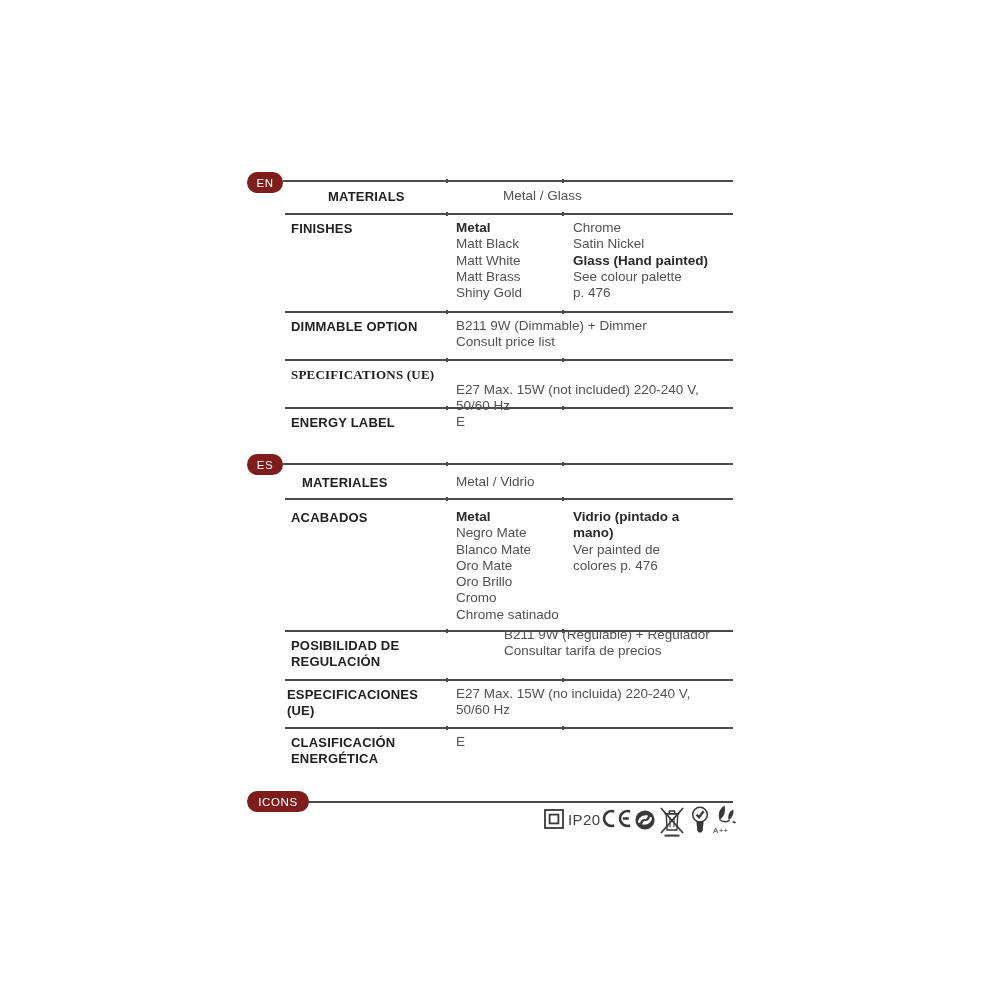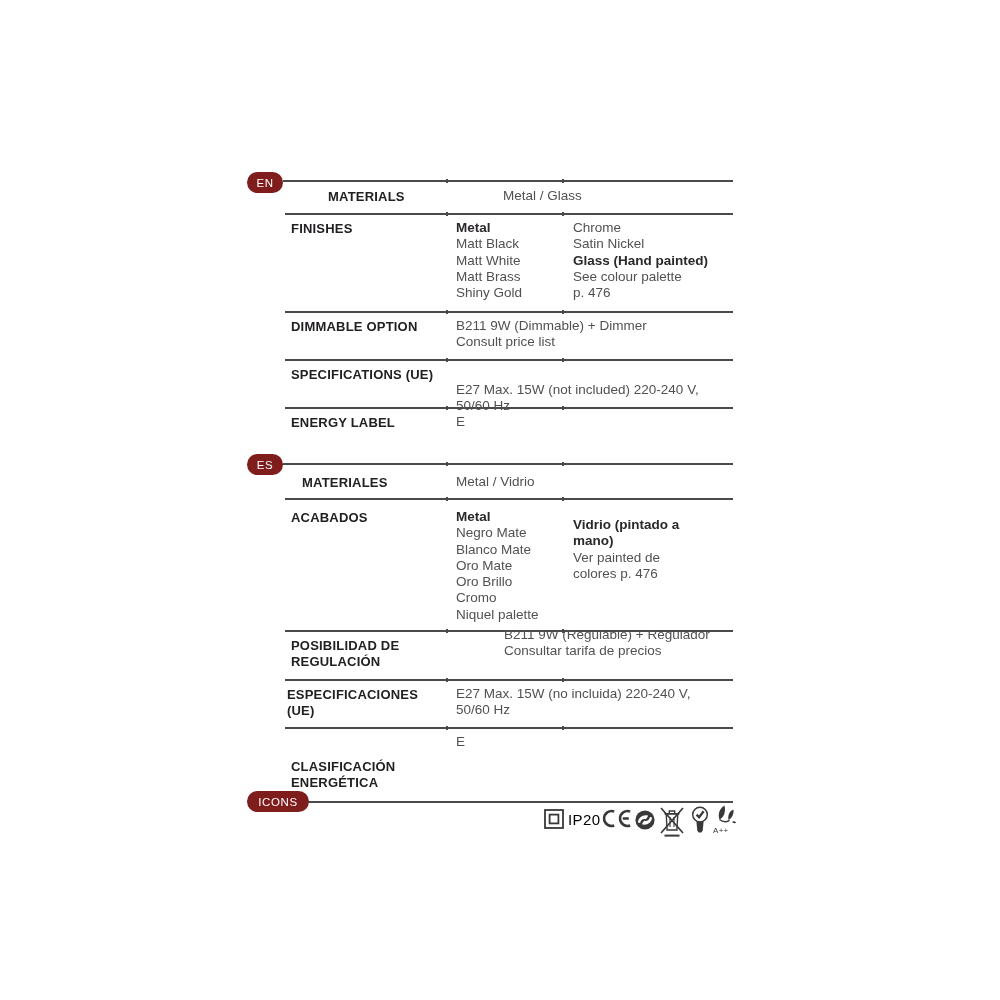--- a/index.html
+++ b/index.html
@@ -13,21 +13,21 @@
   .badge{
     position:absolute;height:21px;background:#7f1d1d;border-radius:11px;
     color:#ffffff;font-weight:400;font-size:11.5px;letter-spacing:.6px;
     display:flex;align-items:center;justify-content:center;
   }
   .lbl{position:absolute;color:#232023;font-weight:700;font-size:13px;
        line-height:16.3px;letter-spacing:.2px;white-space:nowrap;}
   .val{position:absolute;color:#515154;font-size:13.5px;line-height:16.3px;white-space:nowrap;}
   .val div{white-space:nowrap;}
   .b{font-weight:700;color:#2b282b;}
-  .ip{position:absolute;font-size:15px;color:#000000;letter-spacing:.4px;font-weight:400;}
+  .ip{position:absolute;font-size:15px;color:#404040;letter-spacing:.4px;font-weight:400;}
   .eclass{position:absolute;font-size:8px;color:#39393b;font-weight:400;letter-spacing:.3px;}
   svg.ic{position:absolute;display:block;}
 </style>
 </head>
 <body>
 
 <div class="rule" style="left:283px;top:180px;width:450px;">
     <i class="tick" style="left:163px"></i>
     <i class="tick" style="left:279px"></i>
   </div>
@@ -91,43 +91,43 @@
   <div>See colour palette</div>
   <div>p. 476</div>
 </div>
 
 <div class="lbl" style="left:291px;top:319px;">DIMMABLE OPTION</div>
 <div class="val" style="left:456px;top:318px;">
   <div>B211 9W (Dimmable) + Dimmer</div>
   <div>Consult price list</div>
 </div>
 
-<div class="lbl" style="left:291px;top:367px;">SPECIFICATIONS (UE)</div>
+<div class="lbl" style="left:291px;top:367px;font-family:Liberation Serif, serif;">SPECIFICATIONS (UE)</div>
 <div class="val" style="left:456px;top:366px;margin-top:16px;">
   <div>E27 Max. 15W (not included) 220-240 V,</div>
   <div>50/60 Hz</div>
 </div>
 
 <div class="lbl" style="left:291px;top:415px;">ENERGY LABEL</div>
 <div class="val" style="left:456px;top:414px;">E</div>
 
 <div class="lbl" style="left:291px;top:475px;padding-left:11px;">MATERIALES</div>
 <div class="val" style="left:456px;top:474px;">Metal / Vidrio</div>
 
 <div class="lbl" style="left:291px;top:510px;">ACABADOS</div>
 <div class="val" style="left:456px;top:509px;">
   <div class="b">Metal</div>
   <div>Negro Mate</div>
   <div>Blanco Mate</div>
   <div>Oro Mate</div>
   <div>Oro Brillo</div>
   <div>Cromo</div>
-  <div>Niquel palette</div>
+  <div>Chrome satinado</div>
 </div>
-<div class="val" style="left:573px;top:509px;margin-top:8px;">
+<div class="val" style="left:573px;top:509px;">
   <div class="b">Vidrio (pintado a</div>
   <div class="b">mano)</div>
   <div>Ver painted de</div>
   <div>colores p. 476</div>
 </div>
 
 <div class="lbl" style="left:291px;top:638px;">
   <div>POSIBILIDAD DE</div>
   <div>REGULACIÓN</div>
 </div>
@@ -138,21 +138,21 @@
 
 <div class="lbl" style="left:287px;top:687px;">
   <div>ESPECIFICACIONES</div>
   <div>(UE)</div>
 </div>
 <div class="val" style="left:456px;top:686px;">
   <div>E27 Max. 15W (no incluida) 220-240 V,</div>
   <div>50/60 Hz</div>
 </div>
 
-<div class="lbl" style="left:291px;top:759px;">
+<div class="lbl" style="left:291px;top:735px;">
   <div>CLASIFICACIÓN</div>
   <div>ENERGÉTICA</div>
 </div>
 <div class="val" style="left:456px;top:734px;">E</div>
 
 <svg class="ic" style="left:544px;top:809px;" width="20" height="20" viewBox="0 0 20 20">
   <rect x="1" y="1" width="18" height="18" fill="none" stroke="#39393b" stroke-width="1.8"></rect>
   <rect x="5.6" y="5.6" width="8.8" height="8.8" fill="none" stroke="#39393b" stroke-width="1.8"></rect>
 </svg>
 

